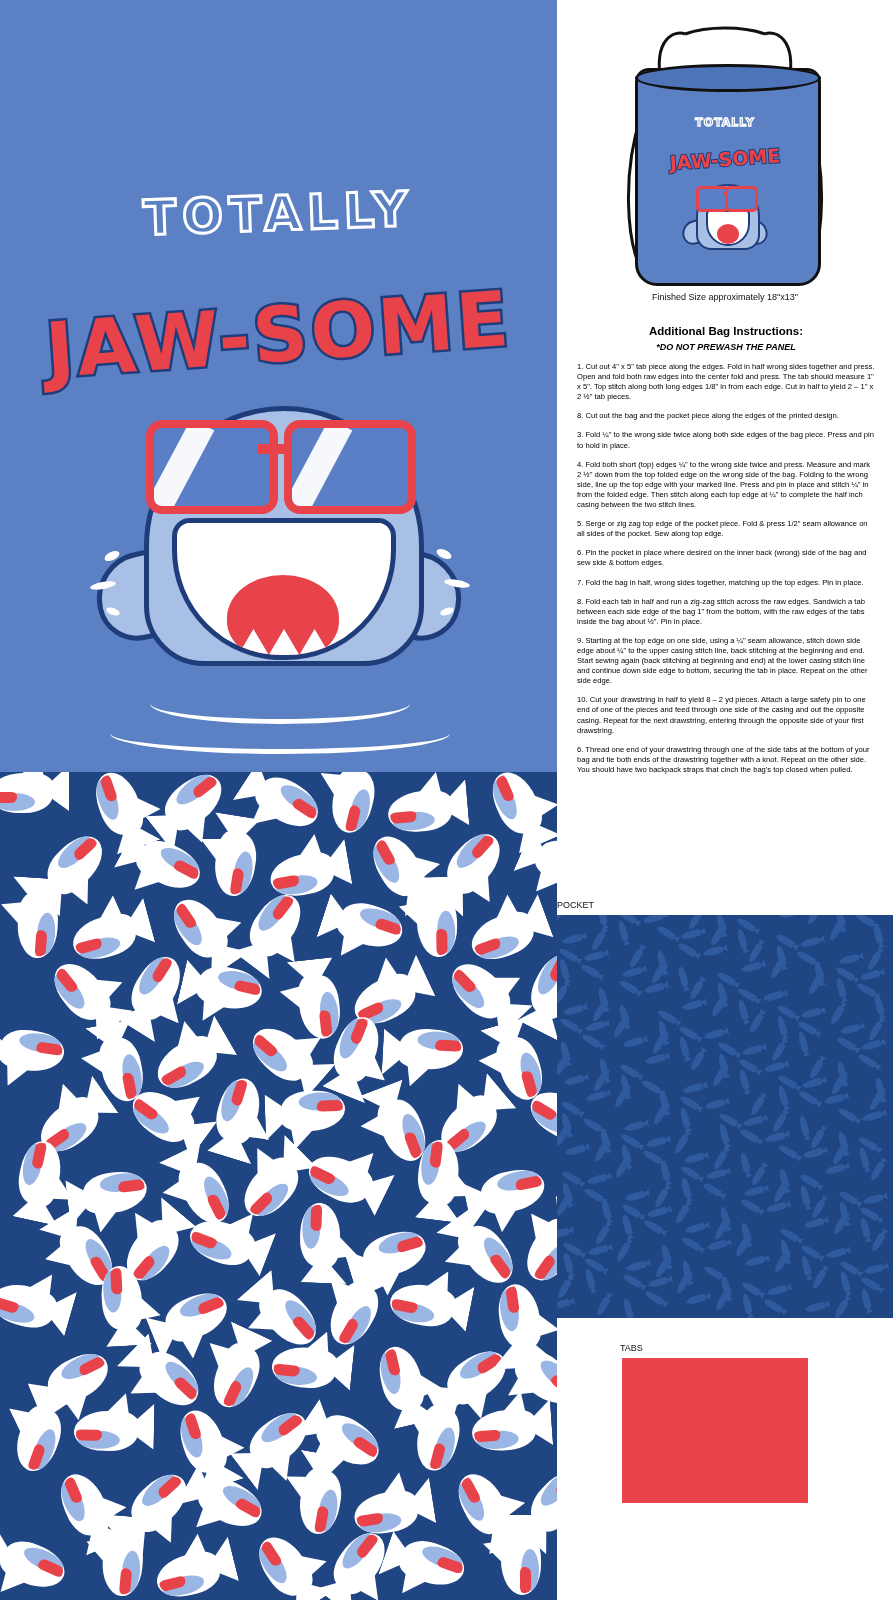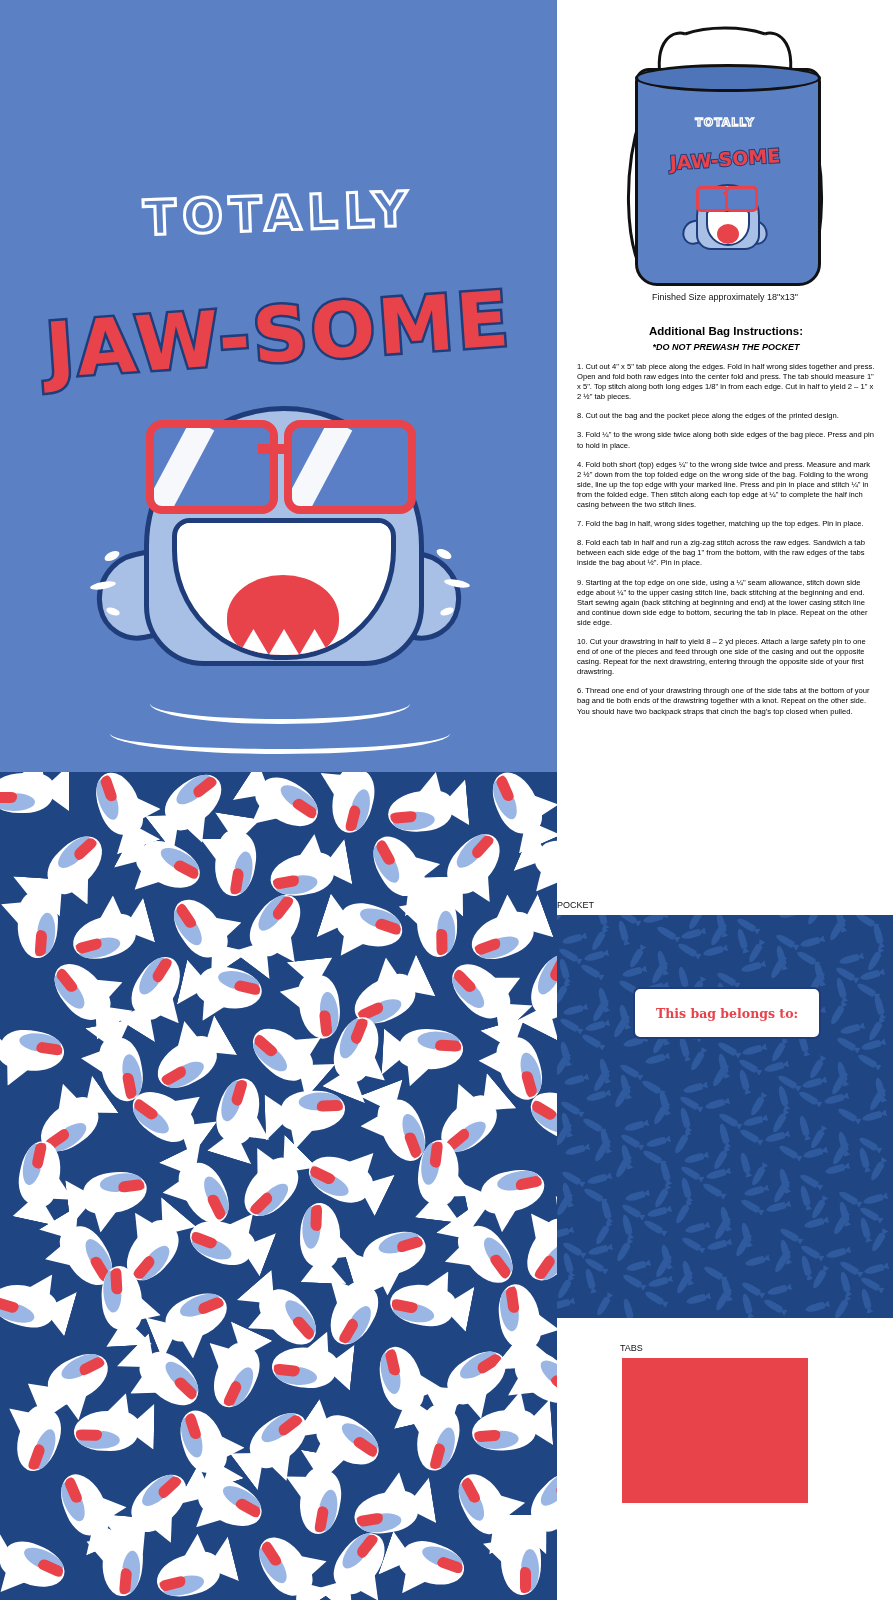--- a/index.html
+++ b/index.html
@@ -1185,26 +1185,28 @@
         <div class="ms-bridge"></div>
         <div class="ms-lens r"></div>
       </div>
     </div>
   </div>
 
   <div id="finished-size">Finished Size approximately 18"x13"</div>
 
   <div id="instructions">
     <h2>Additional Bag Instructions:</h2>
-    <p class="warn">*DO NOT PREWASH THE POCKET</p>
+    <p class="warn">*DO NOT PREWASH THE PANEL</p>
     <ol>
       <li>1. Cut out 4" x 5" tab piece along the edges. Fold in half wrong sides together and press. Open and fold both raw edges into the center fold and press. The tab should measure 1" x 5". Top stitch along both long edges 1/8" in from each edge. Cut in half to yield 2 – 1" x 2 ½" tab pieces.</li>
       <li>8. Cut out the bag and the pocket piece along the edges of the printed design.</li>
       <li>3. Fold ¼" to the wrong side twice along both side edges of the bag piece. Press and pin to hold in place.</li>
       <li>4. Fold both short (top) edges ¼" to the wrong side twice and press. Measure and mark 2 ½" down from the top folded edge on the wrong side of the bag. Folding to the wrong side, line up the top edge with your marked line. Press and pin in place and stitch ¼" in from the folded edge. Then stitch along each top edge at ¼" to complete the half inch casing between the two stitch lines.</li>
+      <li>5. Serge or zig zag top edge of the pocket piece. Fold &amp; press 1/2" seam allowance on all sides of the pocket. Sew along top edge.</li>
+      <li>6. Pin the pocket in place where desired on the inner back (wrong) side of the bag and sew side &amp; bottom edges.</li>
       <li>7. Fold the bag in half, wrong sides together, matching up the top edges. Pin in place.</li>
       <li>8. Fold each tab in half and run a zig-zag stitch across the raw edges. Sandwich a tab between each side edge of the bag 1" from the bottom, with the raw edges of the tabs inside the bag about ½". Pin in place.</li>
       <li>9. Starting at the top edge on one side, using a ¼" seam allowance, stitch down side edge about ¼" to the upper casing stitch line, back stitching at the beginning and end. Start sewing again (back stitching at beginning and end) at the lower casing stitch line and continue down side edge to bottom, securing the tab in place. Repeat on the other side edge.</li>
       <li>10. Cut your drawstring in half to yield 8 – 2 yd pieces. Attach a large safety pin to one end of one of the pieces and feed through one side of the casing and out the opposite casing. Repeat for the next drawstring, entering through the opposite side of your first drawstring.</li>
       <li>6. Thread one end of your drawstring through one of the side tabs at the bottom of your bag and tie both ends of the drawstring together with a knot. Repeat on the other side. You should have two backpack straps that cinch the bag's top closed when pulled.</li>
     </ol>
   </div>
 </div>
 
 <div id="pocket-label">POCKET</div>
@@ -1445,19 +1447,16 @@
     <div class="tiny-fish" style="left: 35.5455px; top: 387.682px; transform: rotate(-60deg);"></div>
     <div class="tiny-fish" style="left: 61.0909px; top: 389.682px; transform: rotate(75deg);"></div>
     <div class="tiny-fish" style="left: 86.6364px; top: 378.682px; transform: rotate(30deg);"></div>
     <div class="tiny-fish" style="left: 129.182px; top: 380.682px; transform: rotate(-15deg);"></div>
     <div class="tiny-fish" style="left: 154.727px; top: 382.682px; transform: rotate(-60deg);"></div>
     <div class="tiny-fish" style="left: 180.273px; top: 384.682px; transform: rotate(75deg);"></div>
     <div class="tiny-fish" style="left: 205.818px; top: 386.682px; transform: rotate(30deg);"></div>
     <div class="tiny-fish" style="left: 248.364px; top: 388.682px; transform: rotate(-15deg);"></div>
     <div class="tiny-fish" style="left: 273.909px; top: 390.682px; transform: rotate(-60deg);"></div>
     <div class="tiny-fish" style="left: 299.455px; top: 379.682px; transform: rotate(75deg);"></div>
-    <div id="belongs-box">
-    <span id="belongs-text">This bag belongs to:</span>
-  </div>
   </div>
 
 <div id="tabs-label">TABS</div>
 <div class="panel" id="tabs-panel"></div>
 
 </body></html>

